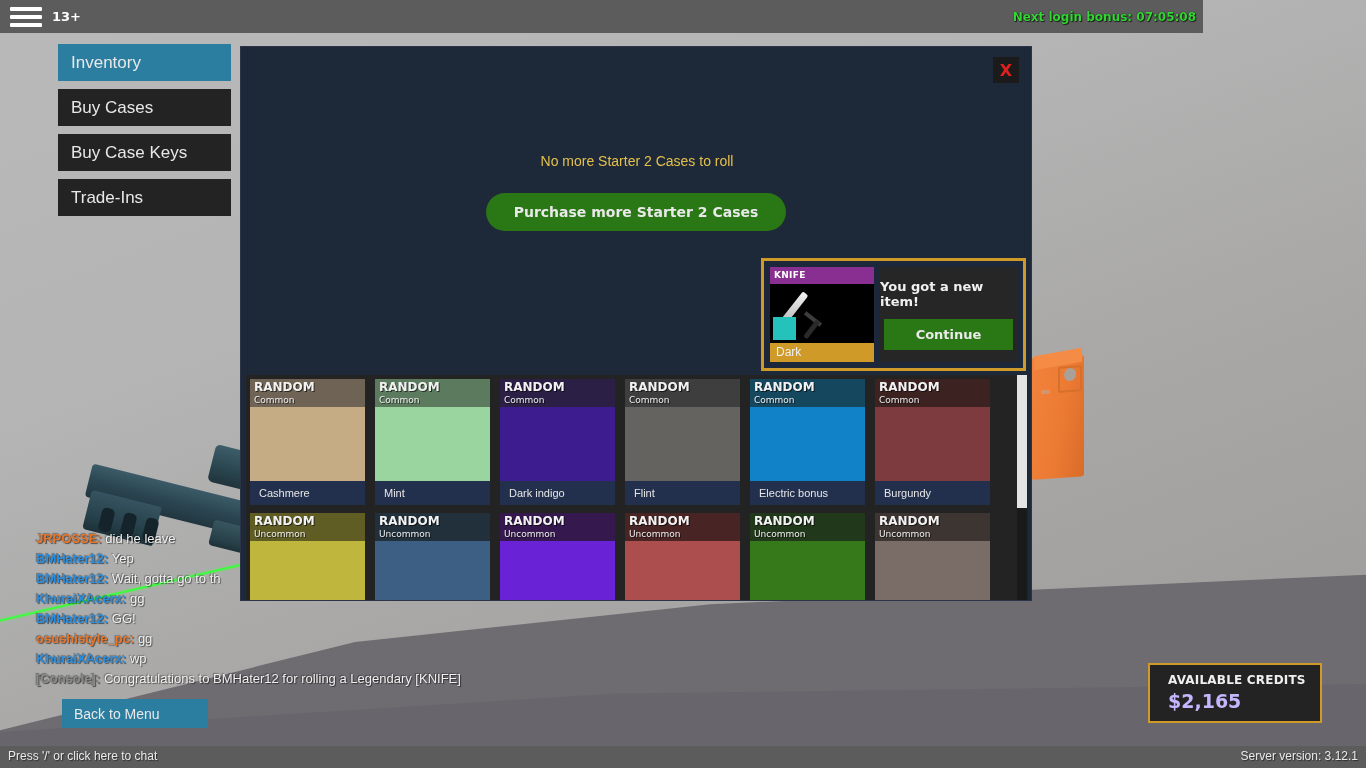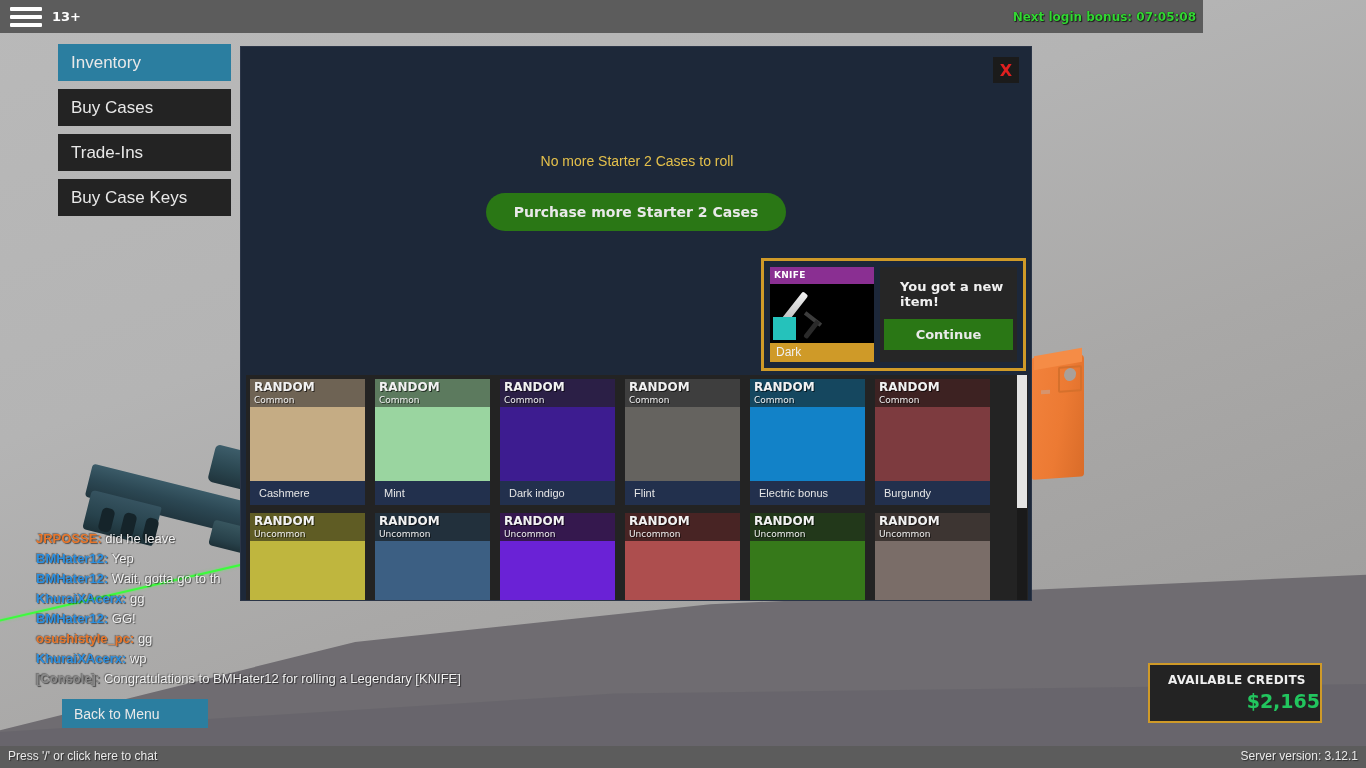--- a/index.html
+++ b/index.html
@@ -183,21 +183,20 @@
     height: 19px; color: #efefef; font-size: 12px; padding: 2px 0 0 6px;
   }
   .ni-right {
     flex: 1; margin: 6px 6px 6px 6px; background: #262626;
     display: flex; flex-direction: column; align-items: center;
     justify-content: center; gap: 10px;
   }
   .ni-title {
     color: #f0f0f0; font-size: 13px; font-weight: bold;
     font-family: "DejaVu Sans", sans-serif;
-    margin-left: 20px;
   }
   .ni-continue {
     width: 129px; height: 31px; background: #2a7715; color: #eaeaea;
     display: flex; align-items: center; justify-content: center;
     font-size: 13px; font-weight: bold; cursor: pointer;
     font-family: "DejaVu Sans", sans-serif;
   }
 
   
   #invgrid {
@@ -319,24 +318,24 @@
 </div>
 
 <div id="sidebar">
   <div class="side-btn active" style="background: rgb(43, 126, 160);">
     <span>Inventory</span>
   </div>
   <div class="side-btn">
     <span>Buy Cases</span>
   </div>
   <div class="side-btn">
+    <span>Buy Case Keys</span>
+  </div>
+  <div class="side-btn">
     <span>Trade-Ins</span>
-  </div>
-  <div class="side-btn">
-    <span>Buy Case Keys</span>
   </div>
 </div>
 
 <div id="panel">
 
   <div class="close-x" style="color: rgb(224, 32, 32);">X</div>
 
   <div class="roll-msg" style="color: rgb(228, 192, 75);">No more Starter 2 Cases to roll</div>
 
   <div class="purchase-btn" style="background: rgb(42, 119, 21); border-radius: 19px;">Purchase more Starter 2 Cases</div>
@@ -472,19 +471,19 @@
     <div class="chat-line"><span class="chat-name blue">BMHater12: </span><span class="chat-text">GG!</span></div>
     <div class="chat-line"><span class="chat-name orange">osushistyle_pc: </span><span class="chat-text">gg</span></div>
     <div class="chat-line"><span class="chat-name blue">KhuraiXAcerx: </span><span class="chat-text">wp</span></div>
     <div class="chat-line"><span class="chat-name console">[Console]: </span><span class="chat-text">Congratulations to BMHater12 for rolling a Legendary [KNIFE]</span></div>
   </div>
 
 <div class="back-menu">Back to Menu</div>
 
 <div id="credits" style="border-color: rgb(207, 154, 40);">
   <div class="cr-label">AVAILABLE CREDITS</div>
-  <div class="cr-value" style="color: #22c55e; text-align: right;">$2,165</div>
+  <div class="cr-value" style="color: #c4b5fd;">$2,165</div>
 </div>
 
 <div id="bottombar">
   <div class="chat-prompt">Press '/' or click here to chat</div>
   <div class="server-ver">Server version: 3.12.1</div>
 </div>
 
 </body></html>

